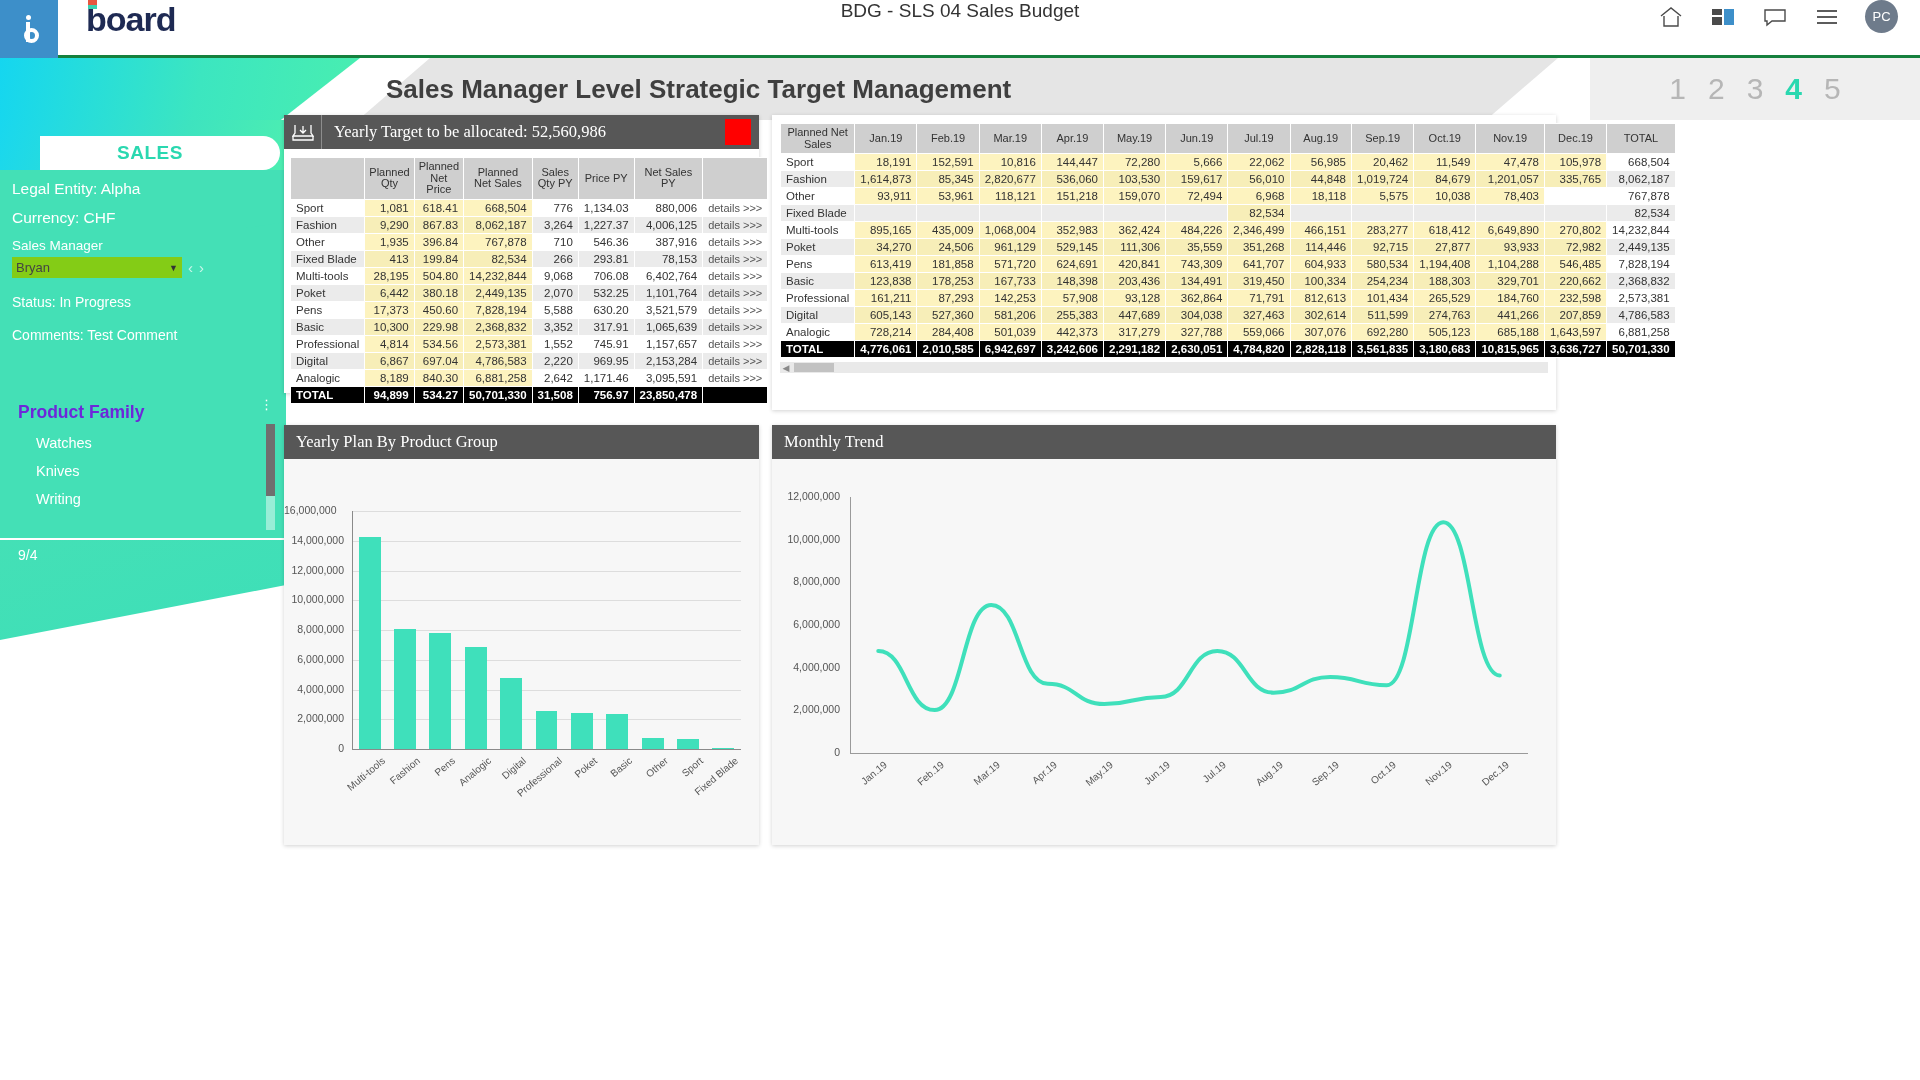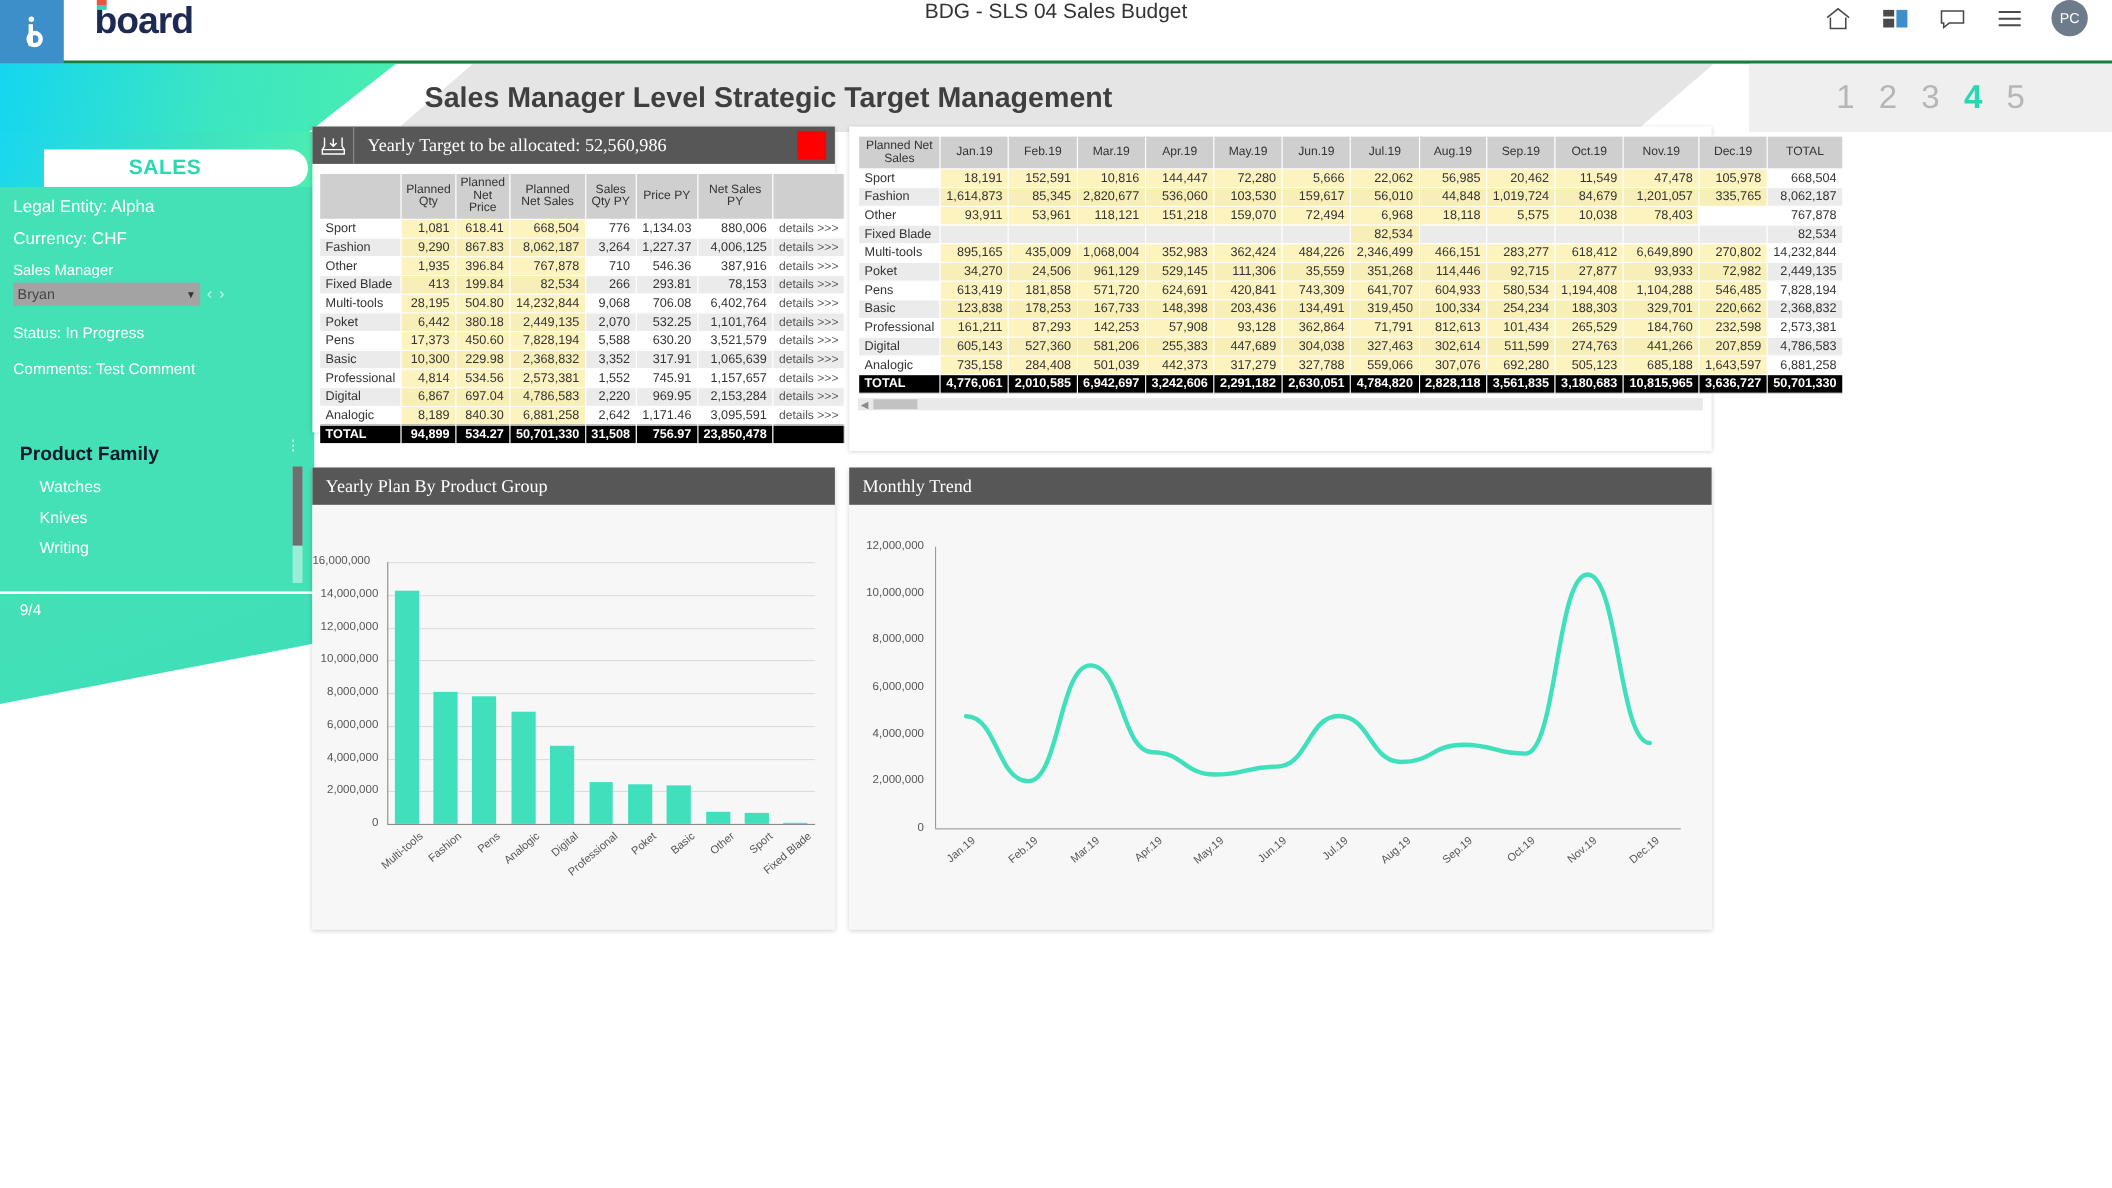--- a/index.html
+++ b/index.html
@@ -92,35 +92,35 @@
   }
   .lp-block1 .ln { color: #ffffff; font-size: 15.5px; margin-bottom: 11px; }
   .lp-block2 {
     position: absolute; top: 102px; left: 0; width: 286px; height: 175px;
     background: #44e0b6; clip-path: polygon(0 6px, 86% 6px, 100% 0, 100% 100%, 0 100%);
     padding: 16px 12px 0 12px;
   }
   .lp-label { color: #ffffff; font-size: 13.5px; margin-bottom: 4px; }
   .lp-select-row { display: flex; align-items: center; gap: 6px; }
   .lp-select {
-    width: 170px; height: 21px; background: #a3a3a3; border: none;
+    width: 170px; height: 21px; background: #84cc16; border: none;
     font-family: "Liberation Sans", sans-serif; font-size: 13px; color: #444;
     padding: 0 4px; display: flex; align-items: center; justify-content: space-between;
   }
   .lp-select .caret { font-size: 9px; color: #333; }
   .lp-arrow { color: rgba(255,255,255,0.72); font-size: 15px; cursor: pointer; }
   .lp-status { color: #fff; font-size: 14px; margin-top: 16px; }
   .lp-comments { color: #fff; font-size: 14px; margin-top: 17px; }
   .lp-block3 {
     position: absolute; top: 268px; left: 0; width: 286px; height: 150px;
     background: #44e0b6; clip-path: polygon(0 5px, 45% 5px, 46% 0, 100% 0, 100% 100%, 0 100%);
     padding: 14px 12px 0 18px;
   }
   .lp-pf-head { display: flex; align-items: flex-start; justify-content: space-between; }
-  .lp-pf-title { color: #0f172a; font-size: 17.5px; font-weight: bold; }
+  .lp-pf-title { color: #6d28d9; font-size: 17.5px; font-weight: bold; }
   .lp-kebab { color: #fff; font-size: 13px; letter-spacing: 1px; line-height: 6px; cursor: pointer; }
   .lp-pf-list { margin-top: 12px; padding-left: 18px; }
   .lp-pf-list div { color: #ffffff; font-size: 14.5px; margin-bottom: 12px; cursor: pointer; }
   .lp-scroll-track { position: absolute; top: 36px; right: 11px; width: 9px; height: 106px; background: rgba(255,255,255,0.45); }
   .lp-scroll-thumb { position: absolute; top: 36px; right: 11px; width: 9px; height: 72px; background: #6f6f6f; }
   .lp-foot {
     position: absolute; top: 420px; left: 0; width: 286px; height: 100px;
     background: linear-gradient(160deg,#44e0b6 0%, #3ddfb8 100%);
     clip-path: polygon(0 0, 100% 0, 100% 45%, 0 100%);
     padding: 6px 0 0 18px;
@@ -630,21 +630,21 @@
             <td class=" hl">327,463</td>
             <td class=" hl">302,614</td>
             <td class=" hl">511,599</td>
             <td class=" hl">274,763</td>
             <td class=" hl">441,266</td>
             <td class=" hl">207,859</td>
             <td class="">4,786,583</td>
           </tr>
           <tr class="odd">
             <td class="rowhdr">Analogic</td>
-            <td class=" hl">735,158</td>
+            <td class=" hl">728,214</td>
             <td class=" hl">284,408</td>
             <td class=" hl">501,039</td>
             <td class=" hl">442,373</td>
             <td class=" hl">317,279</td>
             <td class=" hl">327,788</td>
             <td class=" hl">559,066</td>
             <td class=" hl">307,076</td>
             <td class=" hl">692,280</td>
             <td class=" hl">505,123</td>
             <td class=" hl">685,188</td>

